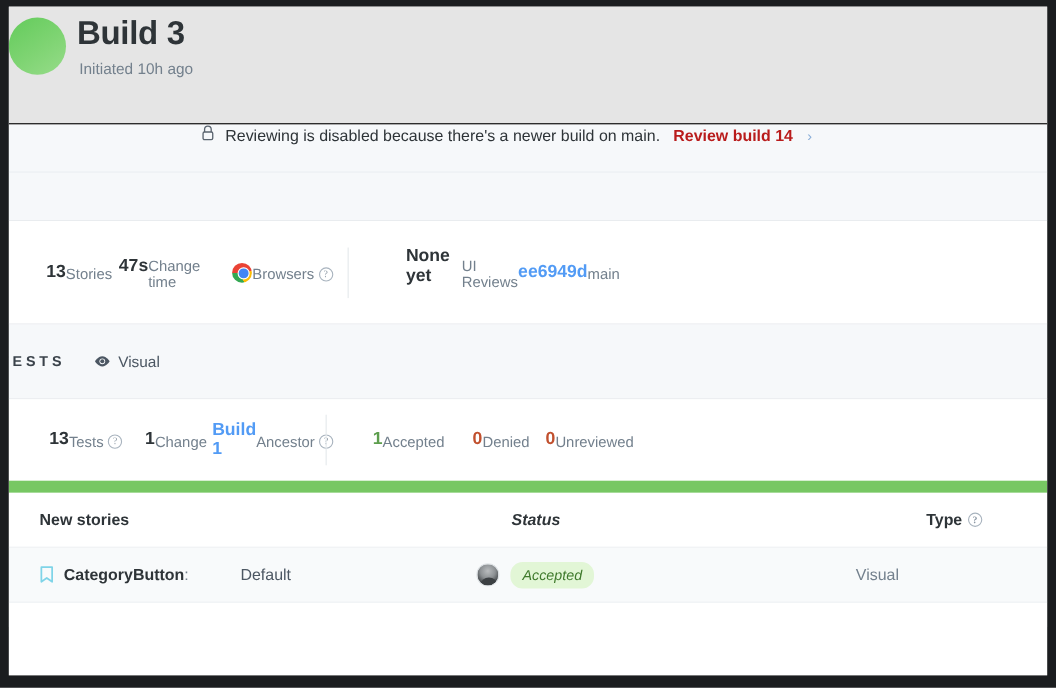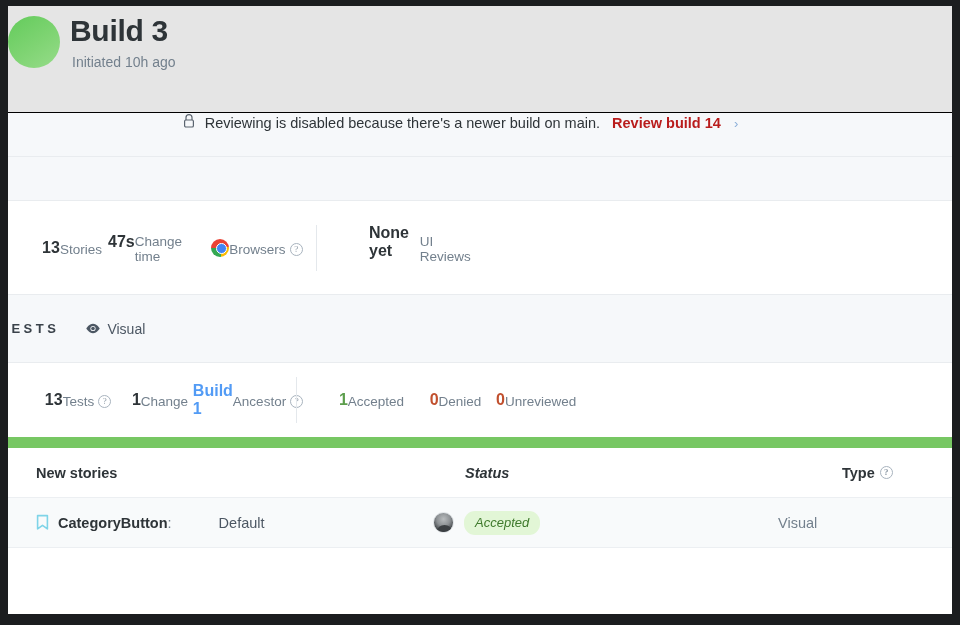--- a/index.html
+++ b/index.html
@@ -242,20 +242,26 @@
 
     <div class="vrule"></div>
 
     <div class="stat" style="width:102px; margin-left:52px">
       <div class="stat-value">None yet</div>
       <div class="stat-label">
         <span>UI Reviews</span>
       </div>
     </div>
 
+    <div class="stat">
+      <div class="stat-value blue">ee6949d</div>
+      <div class="stat-label">
+        <span>main</span>
+      </div>
+    </div>
   </div>
 
   <div class="tests-bar">
     <span class="tests-label">TESTS</span>
     <span class="visual-tab">
       <svg width="16" height="11" viewBox="0 0 16 11">
         <path d="M8 0.8C4 0.8 1.3 5.5 1.3 5.5S4 10.2 8 10.2s6.7-4.7 6.7-4.7S12 0.8 8 0.8z" fill="#4c5763"></path>
         <circle cx="8" cy="5.5" r="2.6" fill="#f6f8fa"></circle>
         <circle cx="8" cy="5.5" r="1.8" fill="#4c5763"></circle>
       </svg>

